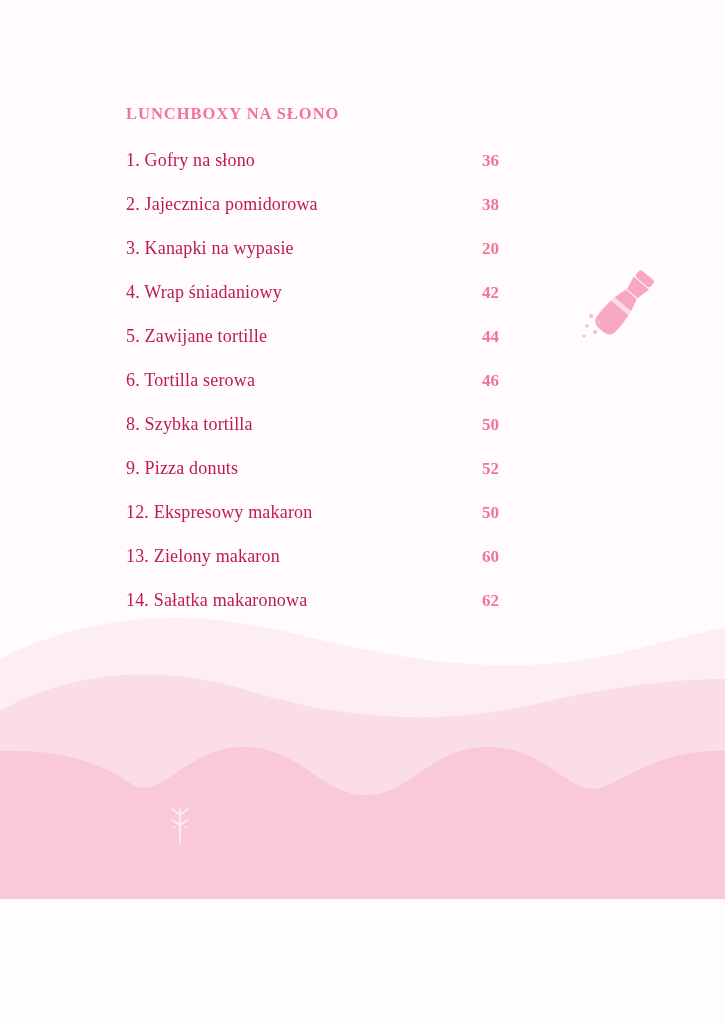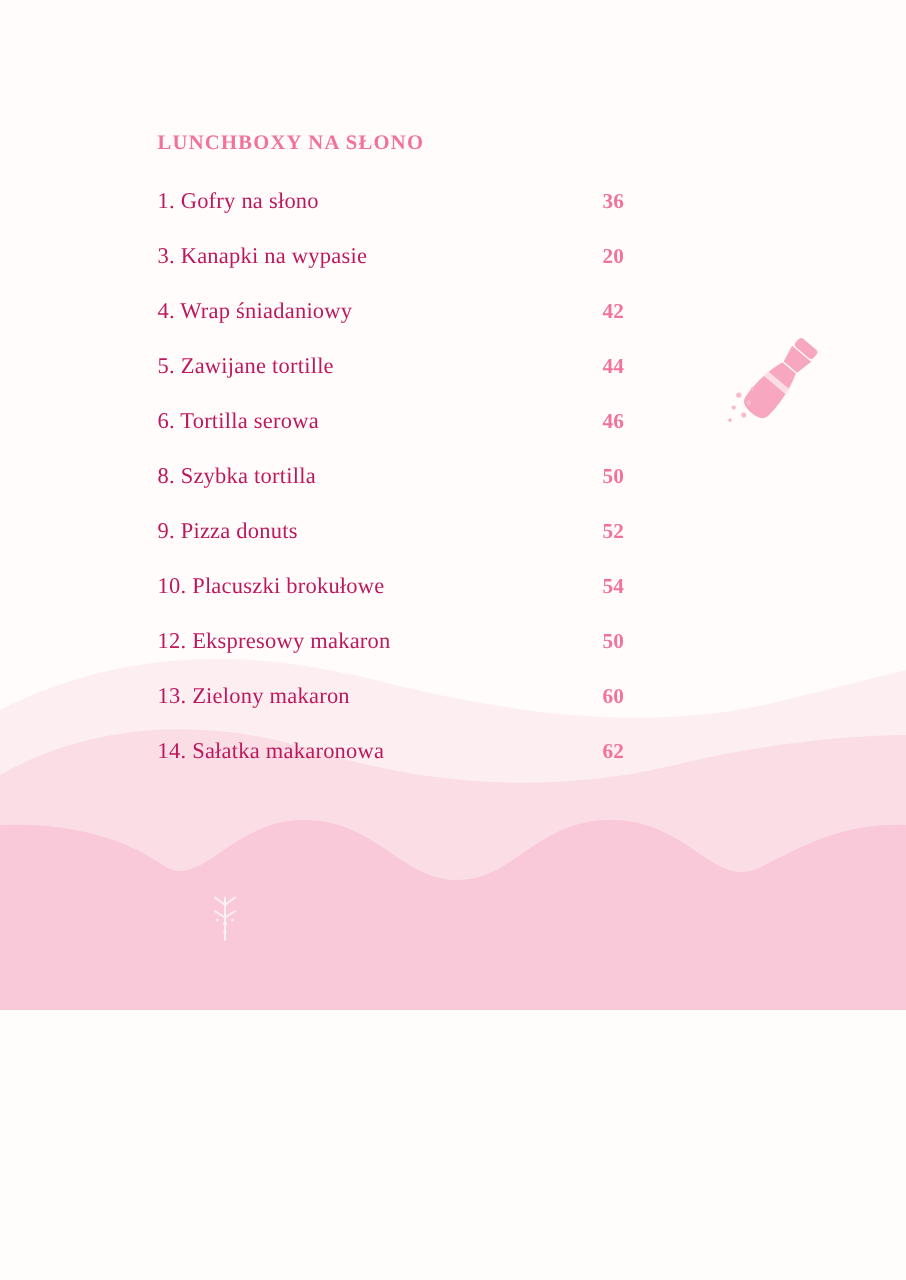--- a/index.html
+++ b/index.html
@@ -12,21 +12,21 @@
     background: #fffdfc;
     font-family: "Liberation Serif", serif;
     overflow: hidden;
     position: relative;
   }
 
   .page {
     position: absolute;
     inset: 0;
     width: 725px;
-    height: 808px;
+    height: 899px;
     background: #fffcfb;
     overflow: hidden;
   }
 
   
   .wave-layer {
     position: absolute;
     left: 0;
     bottom: 0;
     width: 725px;
@@ -151,20 +151,24 @@
 
     <h1 class="section-title">LUNCHBOXY NA SŁONO</h1>
 
     <ul class="toc-list">
 
       <li class="toc-row">
         <span class="toc-label">1. Gofry na słono</span>
         <span class="toc-page">36</span>
       </li>
 
+      <li class="toc-row">
+        <span class="toc-label">2. Jajecznica pomidorowa</span>
+        <span class="toc-page">38</span>
+      </li>
 
       <li class="toc-row">
         <span class="toc-label">3. Kanapki na wypasie</span>
         <span class="toc-page">20</span>
       </li>
 
       <li class="toc-row">
         <span class="toc-label">4. Wrap śniadaniowy</span>
         <span class="toc-page">42</span>
       </li>
@@ -183,24 +187,20 @@
       <li class="toc-row">
         <span class="toc-label">8. Szybka tortilla</span>
         <span class="toc-page">50</span>
       </li>
 
       <li class="toc-row">
         <span class="toc-label">9. Pizza donuts</span>
         <span class="toc-page">52</span>
       </li>
 
-      <li class="toc-row">
-        <span class="toc-label">10. Placuszki brokułowe</span>
-        <span class="toc-page">54</span>
-      </li>
 
 
       <li class="toc-row">
         <span class="toc-label">12. Ekspresowy makaron</span>
         <span class="toc-page">50</span>
       </li>
 
       <li class="toc-row">
         <span class="toc-label">13. Zielony makaron</span>
         <span class="toc-page">60</span>

